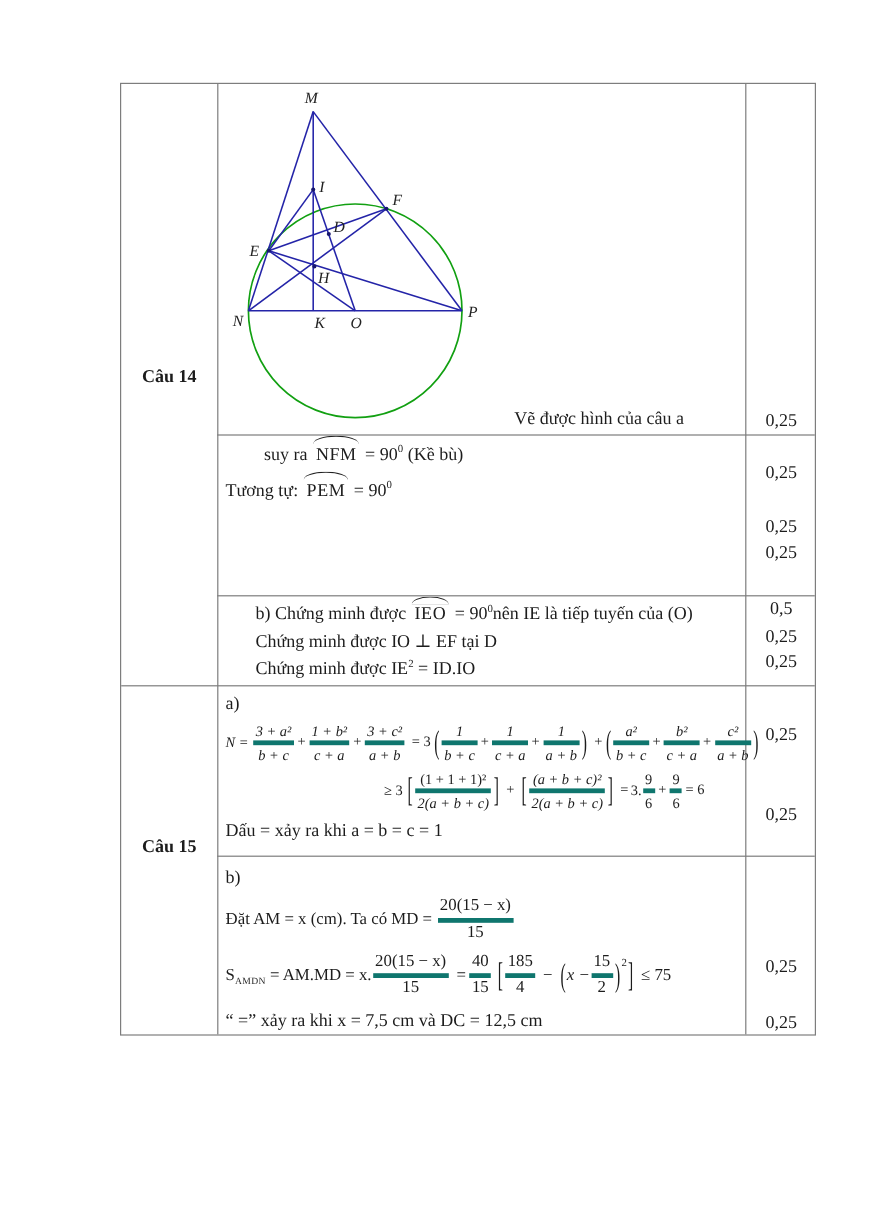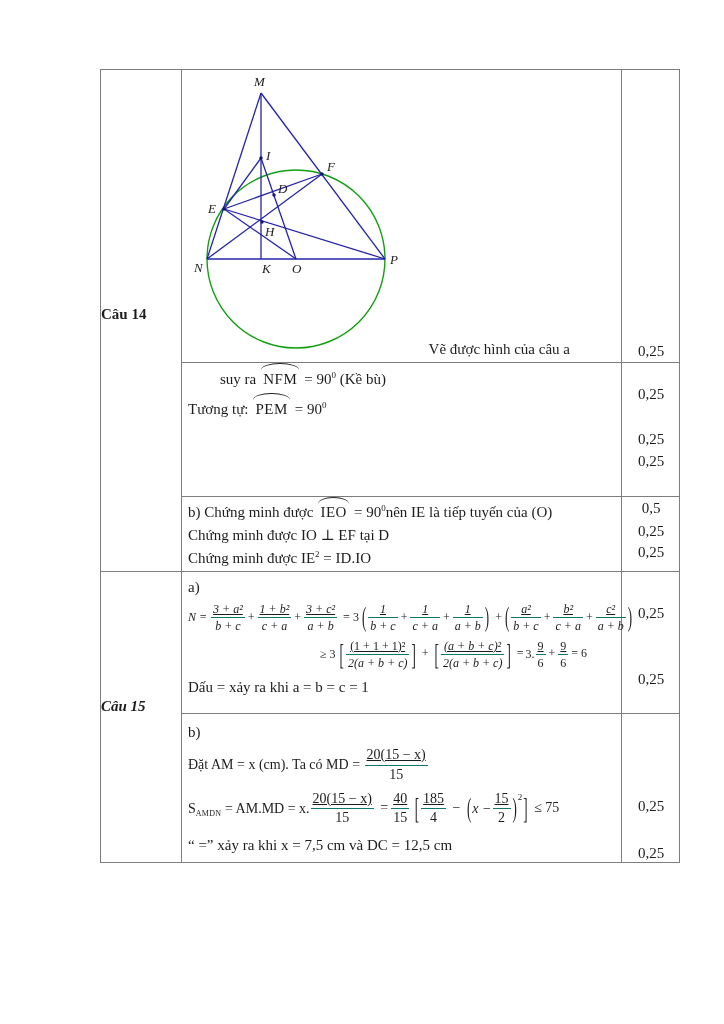--- a/index.html
+++ b/index.html
@@ -5,45 +5,45 @@
   html,body{margin:0;padding:0;background:#ffffff;}
   body{width:724px;height:1024px;position:relative;
        font-family:"Liberation Serif","DejaVu Serif",serif;color:#1c1c1c;}
   .tbl{position:absolute;left:100px;top:69px;width:580px;height:794px;
        border:1px solid #7d7d7d;box-sizing:border-box;}
   .vline{position:absolute;top:0;bottom:0;width:0;border-left:1px solid #7d7d7d;}
   .v1{left:80px;} .v2{left:520px;}
   .hline{position:absolute;height:0;border-top:1px solid #7d7d7d;right:0;}
   .h-fig{left:80px;top:292px;} .h-a14{left:80px;top:426px;}
   .h-q{left:0;top:501px;} .h-a15{left:80px;top:643px;}
-  .qlabel{position:absolute;left:0;width:80px;text-align:left;
+  .qlabel{position:absolute;left:0;width:80px;text-align:center;
           font-weight:bold;font-size:15px;}
-  .q14{top:236px;} .q15{top:628px;font-style:italic;}
+  .q14{top:236px;} .q15{top:628px;}
   .cell{position:absolute;left:81px;width:438px;box-sizing:border-box;
         font-size:15px;padding:3px 5px 0 6px;}
   .figcell{top:0;height:291px;padding:0;}
   .c-a14{top:293px;height:133px;}
   .c-b14{top:427px;height:74px;}
   .c-a15{top:502px;height:141px;}
   .c-b15{top:644px;height:150px;}
   .ln{line-height:24px;white-space:nowrap;}
-  .ln2{line-height:23px;}
+  .ln2{line-height:23px;margin-left:25px;}
   .wrapln{white-space:normal;line-height:23px;}
   .indent1{margin-left:32px;}
   .ang{position:relative;display:inline-block;margin:0 5px;padding:1px 2px 0 2px;
        letter-spacing:0.5px;}
   .ang::before{content:"";position:absolute;left:0;right:0;top:-3px;height:6px;
        border-top:1.2px solid #222;border-radius:50% 50% 0 0 / 100% 100% 0 0;}
   .deg{font-size:9px;line-height:0;vertical-align:super;}
   sup.sq{font-size:9px;line-height:0;vertical-align:super;}
   .eq{font-size:12px;white-space:nowrap;}
   .eq15b{font-size:14px;}
   .frac{display:inline-block;text-align:center;vertical-align:middle;
         margin:0 1px;line-height:1.2;}
-  .frac .num{display:block;border-bottom:1px solid #0f766e;padding:0 2px 1px 2px;text-decoration:underline;}
+  .frac .num{display:block;border-bottom:4px solid #0f766e;padding:0 2px 1px 2px;}
   .frac .den{display:block;padding:1px 2px 0 2px;}
   .op{margin:0 2px;}
   .bigp{display:inline-block;transform:scaleY(2.1);font-size:13px;
         vertical-align:middle;padding:0 1px;font-weight:400;}
   .bigb{display:inline-block;transform:scaleY(2.2);font-size:13px;
         vertical-align:middle;padding:0 1px;}
   .psq{font-size:9px;line-height:0;position:relative;top:-12px;}
   .it{font-style:italic;}
   .sub{font-size:8px;line-height:0;vertical-align:-3px;letter-spacing:0.3px;}
   .caption{position:absolute;right:50px;bottom:3px;font-size:15px;}

